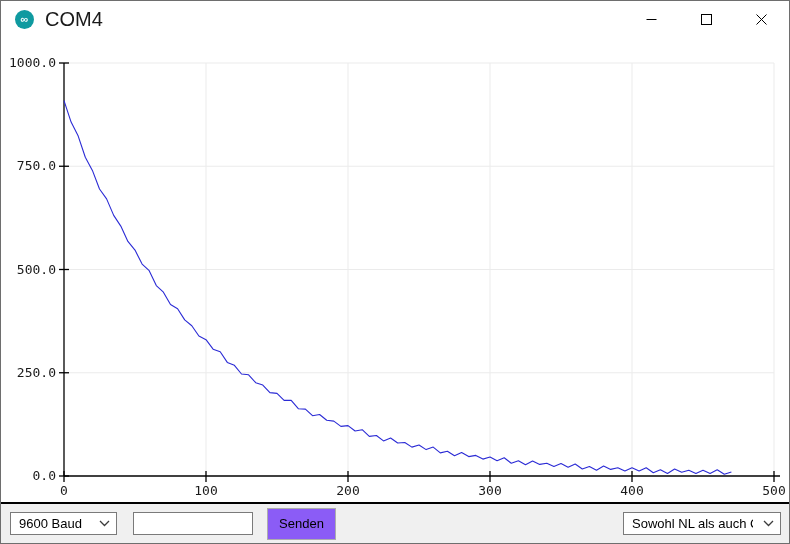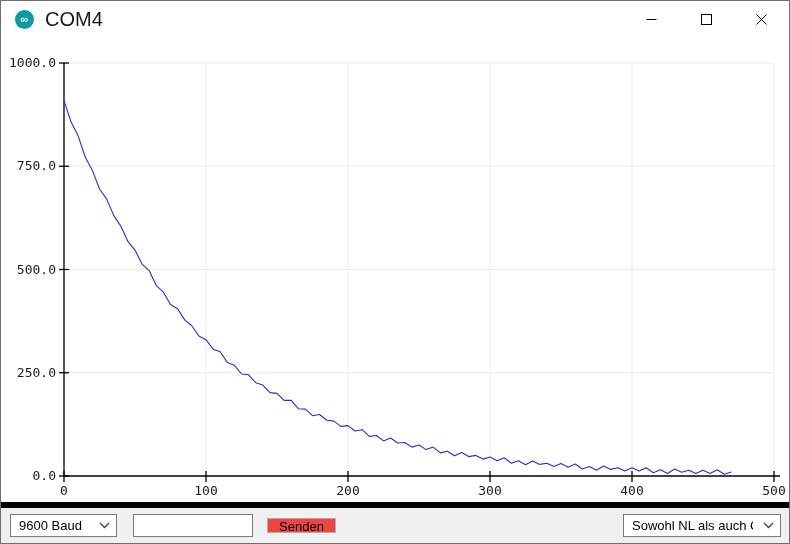--- a/index.html
+++ b/index.html
@@ -55,21 +55,21 @@
   .tick-label {
     font-family: "DejaVu Sans Mono", monospace;
     font-size: 13px;
     fill: #1a1a1a;
   }
 
   
   .bottombar {
     position: absolute; left: 0; right: 0; bottom: 0; height: 41px;
     background: #f0f0f0;
-    border-top: 6px solid #000000;
+    border-top: 2px solid #000000;
     display: flex; align-items: center; gap: 6px;
   }
   .combo {
     height: 23px;
     background: #ffffff;
     border: 1px solid #7a7a7a;
     display: flex; align-items: center;
     font-size: 13px; color: #000;
     padding: 0 6px 0 8px;
     cursor: default;
@@ -84,22 +84,22 @@
     width: 120px; height: 23px;
     border: 1px solid #7a7a7a;
     background: #ffffff;
     font-family: "Liberation Sans", sans-serif;
     font-size: 13px;
     padding: 0 5px;
     outline: none;
   }
   .send-btn {
     margin-left: 8px;
-    width: 69px; height: 15px;
-    background: #ef4444;
+    width: 69px; height: 32px;
+    background: #8b5cf6;
     border: 1px solid #adadad;
     font-family: "Liberation Sans", sans-serif;
     font-size: 13px; color: #000;
     cursor: default;
   }
 </style>
 </head>
 <body>
 
 <div class="window">

